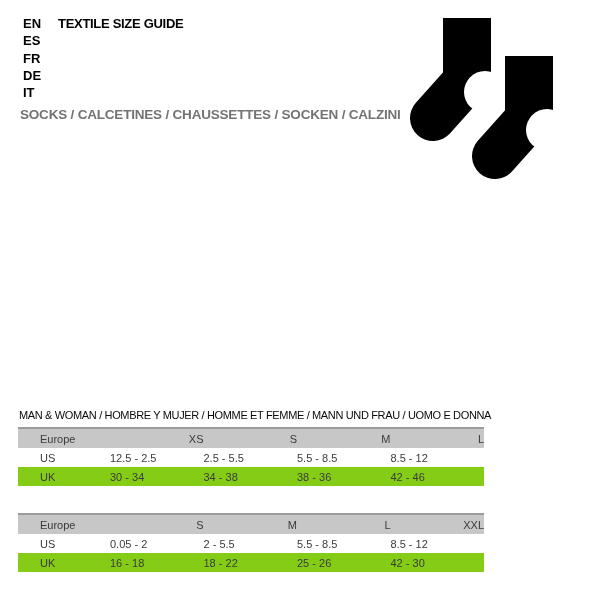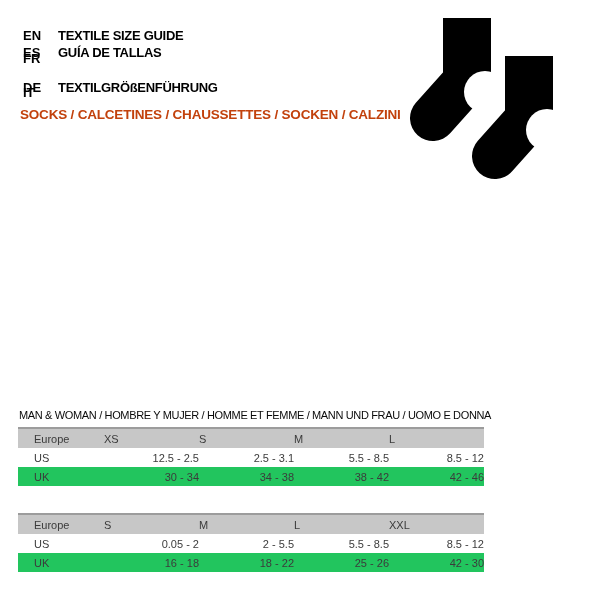--- a/index.html
+++ b/index.html
@@ -13,76 +13,74 @@
 
   
   .lang-block { position: absolute; left: 23px; top: 16px; }
   .lang-row { display: flex; align-items: baseline; height: 17.3px; }
   .lang-code {
     display: inline-block; width: 35px; flex: 0 0 35px;
     font-weight: 700; font-size: 13px; color: #000;
   }
   .lang-label {
     font-weight: 700; font-size: 13px; letter-spacing: -0.3px;
-    color: #000; white-space: nowrap; margin-top: 12px;
+    color: #000; white-space: nowrap;
   }
 
   
   .category-line {
     position: absolute; left: 20px; top: 107px;
     font-weight: 700; font-size: 13.5px; letter-spacing: -0.2px;
-    color: #c2410c; white-space: nowrap;
+    color: #737373; white-space: nowrap;
   }
 
   
   .sock-icon-wrap { position: absolute; left: 403px; top: 8px; width: 170px; height: 180px; }
 
   
   .table-block { position: absolute; left: 18px; width: 466px; }
   .tb1 { top: 409px; }
   .tb2 { top: 513px; }
   .table-title {
     font-size: 11px; font-weight: 400; letter-spacing: -0.35px;
     color: #0a0a0a; margin: 0 0 6px 1px; white-space: nowrap;
   }
   table.size-table {
     border-collapse: collapse; width: 466px; table-layout: fixed;
     font-size: 11px; color: #3b3b3b;
   }
   table.size-table thead th {
     background: #c7c7c7;
     border-top: 2px solid #9c9c9c;
-    font-weight: 400; height: 19px; text-align: left; padding: 0;
+    font-weight: 400; height: 19px; text-align: right; padding: 0;
   }
-  table.size-table td { height: 19px; text-align: right; padding: 0; }
+  table.size-table td { height: 19px; text-align: left; padding: 0; }
   table.size-table th.c0, table.size-table td.c0 {
-    text-align: left; padding-left: 16px; width: 70px;
+    text-align: left; padding-left: 22px; width: 70px;
   }
-  table.size-table tbody tr.alt { background: #22c55e; }
+  table.size-table tbody tr.alt { background: #84cc16; }
 </style>
 </head>
 <body>
 
 <div class="page">
 
   <div class="lang-block">
     <div class="lang-row">
       <span class="lang-code">EN</span>
       <span class="lang-label">TEXTILE SIZE GUIDE</span>
     </div>
     <div class="lang-row">
       <span class="lang-code">ES</span>
-      <span class="lang-label">GUÍA DE TALLAS</span>
     </div>
     <div class="lang-row">
       <span class="lang-code">FR</span>
     </div>
     <div class="lang-row">
       <span class="lang-code">DE</span>
-      <span class="lang-label">TEXTILGRÖßENFÜHRUNG</span>
     </div>
     <div class="lang-row">
       <span class="lang-code">IT</span>
     </div>
   </div>
 
   <div class="category-line">SOCKS / CALCETINES / CHAUSSETTES / SOCKEN / CALZINI</div>
 
   <div class="sock-icon-wrap">
     <svg width="170" height="180" viewBox="0 0 170 180" xmlns="http://www.w3.org/2000/svg">
@@ -108,29 +106,29 @@
           <th>XS</th>
           <th>S</th>
           <th>M</th>
           <th>L</th>
         </tr>
       </thead>
       <tbody>
         <tr>
           <td class="c0">US</td>
           <td>12.5 - 2.5</td>
-          <td>2.5 - 3.1</td>
+          <td>2.5 - 5.5</td>
           <td>5.5 - 8.5</td>
           <td>8.5 - 12</td>
         </tr>
         <tr class="alt">
           <td class="c0">UK</td>
           <td>30 - 34</td>
           <td>34 - 38</td>
-          <td>38 - 42</td>
+          <td>38 - 36</td>
           <td>42 - 46</td>
         </tr>
       </tbody>
     </table>
   </section>
 
   <section class="table-block tb2">
     <table class="size-table">
       <thead>
         <tr>

